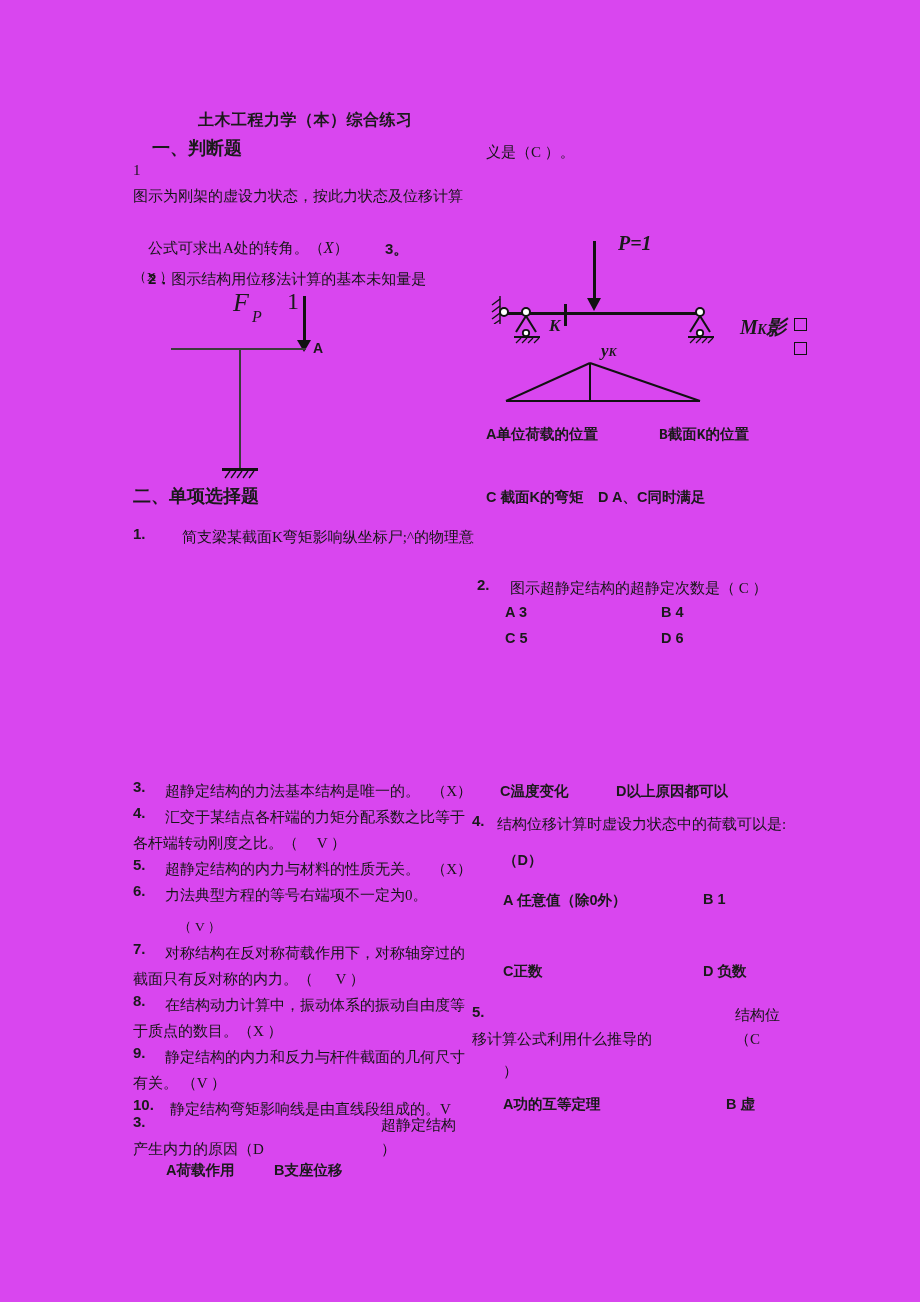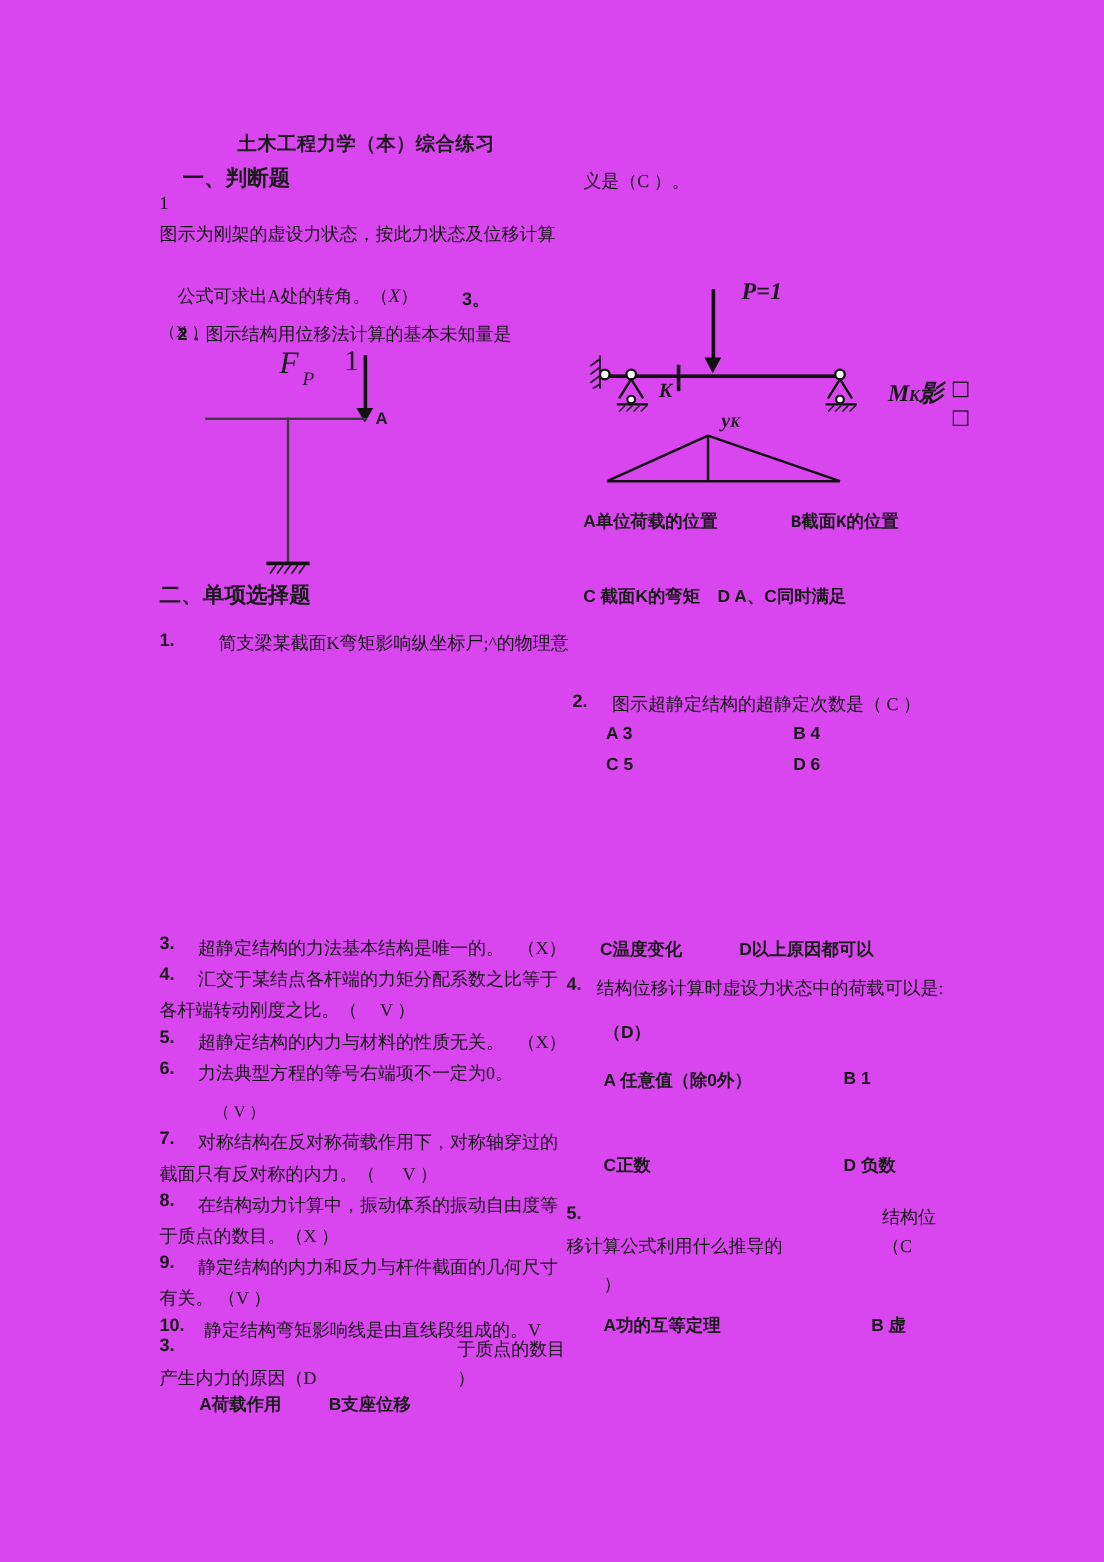--- a/index.html
+++ b/index.html
@@ -187,21 +187,21 @@
       <span class="abs txt" style="left:0px; top:26px;">有关。 （V ）</span>
     </div>
 
     <div style="position:relative; height:24px;">
       <span class="abs qnum" style="left:0; top:0;">10.</span>
       <span class="abs txt" style="left:37px; top:0;text-align:right;">静定结构弯矩影响线是由直线段组成的。V</span>
     </div>
   </div>
 
   <div class="abs qnum" style="left:133px; top:1113px;">3.</div>
-  <div class="abs txt" style="left:381px; top:1112px;">于质点的数目</div>
+  <div class="abs txt" style="left:381px; top:1112px;">超静定结构</div>
   <div class="abs txt" style="left:133px; top:1136px;">产生内力的原因（D</div>
   <div class="abs txt" style="left:381px; top:1136px;">）</div>
   <div class="abs optb" style="left:166px; top:1161px;">A荷载作用</div>
   <div class="abs optb" style="left:274px; top:1161px;">B支座位移</div>
 
   <div class="abs txt" style="left:486px; top:139px;">义是（C ）。</div>
 
   <div class="abs" style="left:478px; top:228px; width:345px; height:175px;">
 
     <div class="abs mathit" style="left:140px; top:4px; font-size:20px;">

